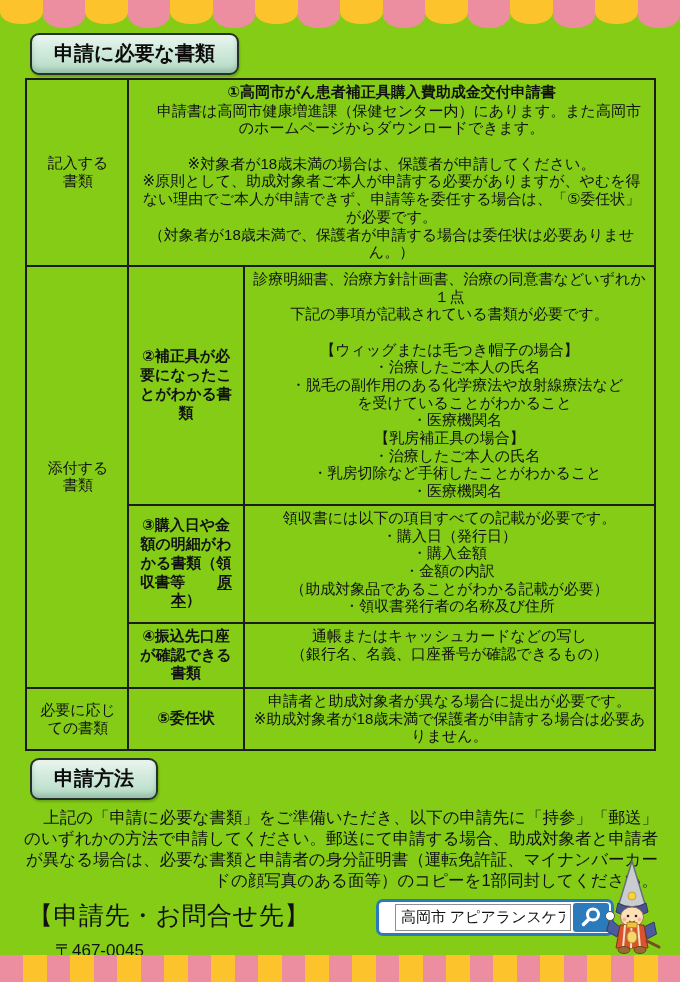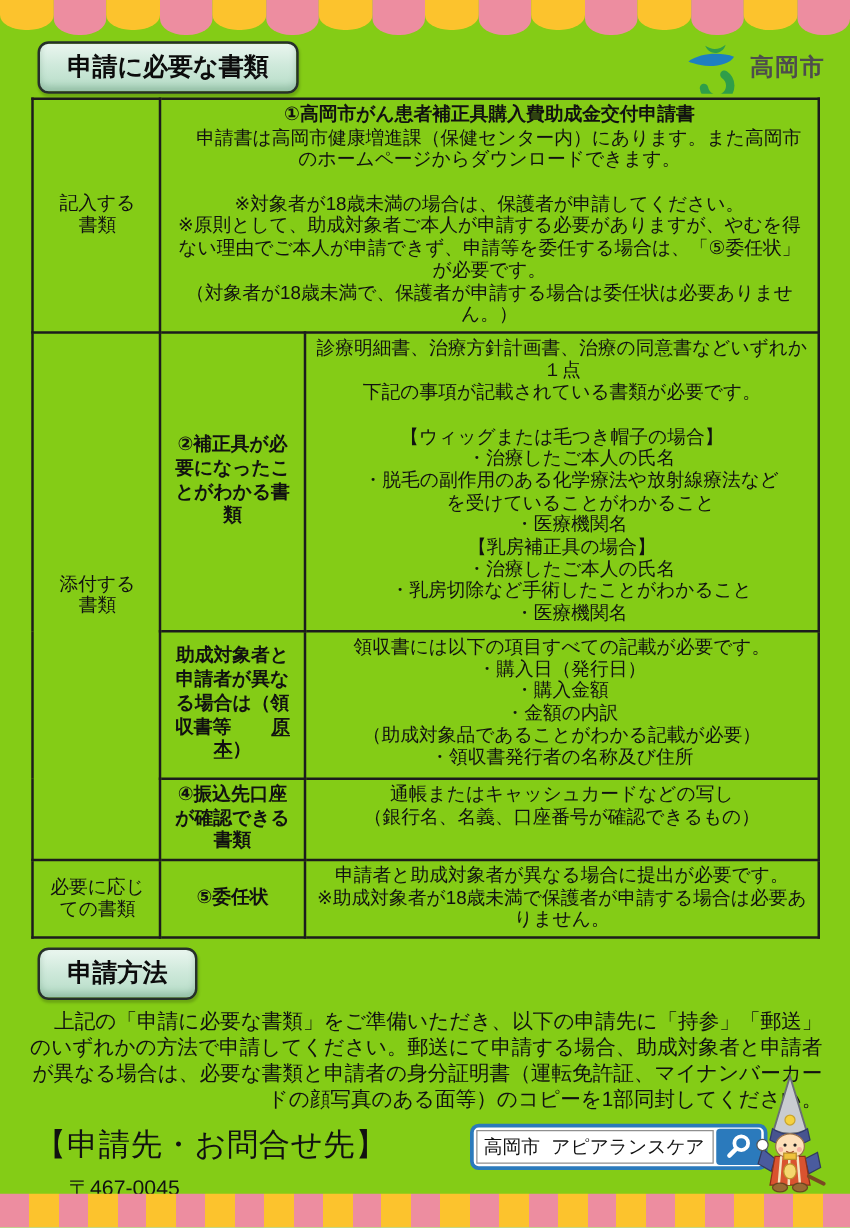--- a/index.html
+++ b/index.html
@@ -32,21 +32,21 @@
   tr.r2c td { height:64px; }  tr.r3  td { height:62px; }
 
   .h2box { margin:7px 0 0 30px; }
   .method { width:634px; margin:7px 0 0 24px; font-size:16.5px; line-height:1.28; white-space:pre-line;text-align:right; }
 
   .contact-row { display:flex; align-items:flex-start; margin:7px 0 0 28px; }
   .contact-heading { font-size:25px; font-weight:normal; letter-spacing:.5px; }
   .searchbox { margin-left:auto; margin-right:66px; width:238px; height:37px; border:3px solid #2b7abc; border-radius:7px;
     background:#fff; display:flex; align-items:center; padding:2px; }
   .searchbox input { flex:1; min-width:0; border:1.5px solid #8f8f8f; height:27px; font-size:15px; padding:12px 5px;
-    font-family:Liberation Mono, monospace; color:#111; background:#fff; }
+    font-family:Liberation Serif, serif; color:#111; background:#fff;margin-left:14px; }
   .search-btn { width:36px; height:29px; background:#2b7abc; border:none; border-radius:3px; display:flex;
     align-items:center; justify-content:center; cursor:pointer; margin-left:2px; }
 
   .address { margin:4px 0 0 55px; font-size:17px; line-height:1.24; }
 
   .mascot { position:absolute; right:8px; bottom:27px; }
   .bottom-stripes { position:absolute; left:0; right:0; bottom:0; height:27px;
     background:repeating-linear-gradient(90deg,#ed8da0 0 23px,#fcc32d 23px 47px); }
 </style>
 </head>
@@ -68,28 +68,20 @@
       <span class="scallop yellow"></span>
       <span class="scallop pink"></span>
       <span class="scallop yellow"></span>
       <span class="scallop pink"></span>
       <span class="scallop yellow"></span>
       <span class="scallop pink"></span>
     </div>
 
   <div class="header-row">
     <div class="green-box">申請に必要な書類</div>
-    <div class="logo">
-      <svg width="50" height="42" viewBox="0 0 52 42">
-        <path d="M22 3 C28 7 34 6 39 2 C37 10 26 12 22 3 Z" fill="#2f9e49"></path>
-        <path d="M8 16 C18 9 34 8 46 12 C42 19 28 21 18 19 C14 18 10 17 8 16 Z" fill="#1f7fc0"></path>
-        <path d="M38 27 A11 11 0 1 1 21 38" stroke="#2f9e49" stroke-width="7" fill="none" stroke-linecap="round"></path>
-      </svg>
-      <span class="logo-text">高岡市</span>
-    </div>
   </div>
 
   <table>
     <colgroup>
         <col class="c1">
         <col class="c2">
         <col class="c3">
       </colgroup>
     <tbody>
         <tr class="r1">
@@ -115,21 +107,21 @@
 　・治療したご本人の氏名
 　・脱毛の副作用のある化学療法や放射線療法など
 　　を受けていることがわかること
 　・医療機関名
 【乳房補正具の場合】
 　・治療したご本人の氏名
 　・乳房切除など手術したことがわかること
 　・医療機関名</td>
     </tr>
     <tr class="r2b">
-      <td class="name"><span>助成対象者と申請者が異なる場合は（領収書等</span><span class="u">原本</span><span>）</span></td>
+      <td class="name"><span>③購入日や金額の明細がわかる書類（領収書等</span><span class="u">原本</span><span>）</span></td>
       <td class="pre">領収書には以下の項目すべての記載が必要です。
 ・購入日（発行日）
 ・購入金額
 ・金額の内訳
 （助成対象品であることがわかる記載が必要）
 ・領収書発行者の名称及び住所</td>
     </tr>
     <tr class="r2c">
       <td class="name">④振込先口座が確認できる書類</td>
       <td class="pre">通帳またはキャッシュカードなどの写し

